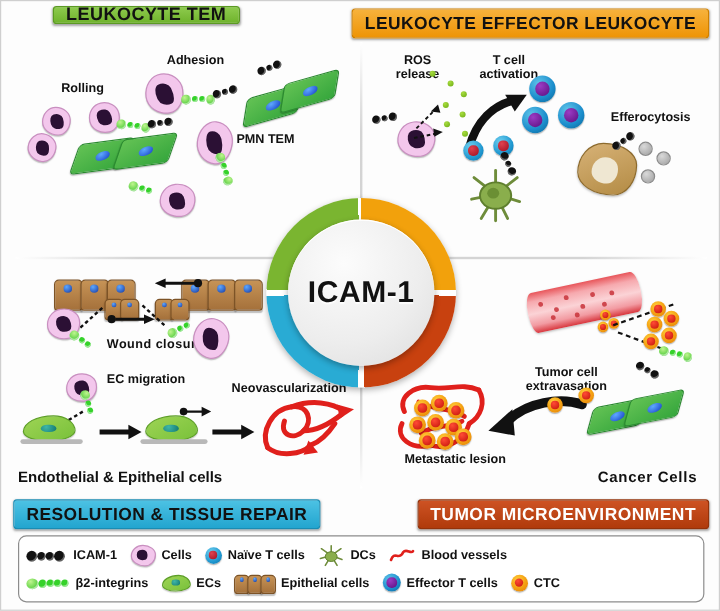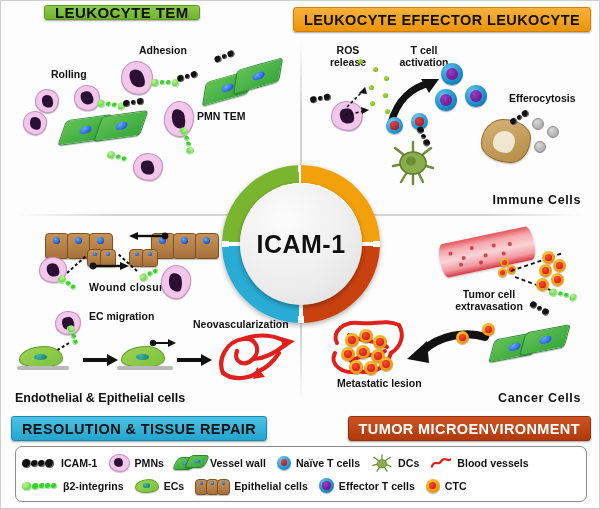--- a/index.html
+++ b/index.html
@@ -69,21 +69,21 @@
   }
   .cap-rolling{left:50px;top:68px;}
   .cap-adhesion{left:138px;top:44px;}
   .cap-pmntem{left:196px;top:110px;}
   .cap-ros{left:325px;top:44px;white-space:normal;width:44px;}
   .cap-tcell{left:396px;top:44px;white-space:normal;width:54px;}
   .cap-effero{left:508px;top:92px;}
   .cap-wound{left:88px;top:281px;letter-spacing:.4px;}
   .cap-ecmig{left:88px;top:310px;}
   .cap-neovasc{left:192px;top:318px;}
-  .cap-tumorex{left:432px;top:288px;white-space:normal;width:78px;margin-left:17px;}
+  .cap-tumorex{left:432px;top:304px;white-space:normal;width:78px;}
   .cap-metlesion{left:336px;top:377px;}
 
   
   .divider{position:absolute;background:#d9d9d9;}
   .div-v{left:299px;top:34px;width:2px;height:372px;
     background:linear-gradient(180deg,#ffffff 0%,#d4d4d4 20%,#d4d4d4 80%,#ffffff 100%);}
   .div-h{left:12px;top:213px;width:576px;height:2px;
     background:linear-gradient(90deg,#ffffff 0%,#d4d4d4 18%,#d4d4d4 82%,#ffffff 100%);}
 
   
@@ -381,21 +381,20 @@
   <div class="sprite macro" style="left:480px;top:118px;width:48px;height:42px;"></div>
   <div class="sprite apop" style="left:531px;top:117px;width:10px;height:10px;"></div>
   <div class="sprite apop" style="left:546px;top:125px;width:10px;height:10px;"></div>
   <div class="sprite apop" style="left:533px;top:140px;width:10px;height:10px;"></div>
   <div class="chain icam" style="left:508px;top:113px;transform:rotate(-34deg);">
     <span class="bead big"></span>
       <span class="bead"></span>
       <span class="bead big"></span>
   </div>
 
-  <div class="sec-label lbl-immune-cells">Immune Cells</div>
 
   <div class="cap cap-wound">Wound  closure</div>
   <div class="cap cap-ecmig">EC migration</div>
   <div class="cap cap-neovasc">Neovascularization</div>
 
   <div class="sprite epi" style="left:44px;top:232px;width:22px;height:24px;"></div>
   <div class="sprite epi" style="left:66px;top:232px;width:22px;height:24px;"></div>
   <div class="sprite epi" style="left:88px;top:232px;width:22px;height:24px;"></div>
   <div class="sprite epi" style="left:86px;top:248px;width:14px;height:16px;"></div>
   <div class="sprite epi" style="left:99px;top:248px;width:14px;height:16px;"></div>
@@ -571,30 +570,23 @@
             <span class="bead" style="width:7px;height:7px;"></span>
             <span class="bead" style="width:7px;height:7px;"></span>
             <span class="bead big" style="width:9px;height:9px;"></span>
           </span>
         </span>
         <span class="leg-text">ICAM-1</span>
       </div>
 
       <div class="leg-item">
         <span class="leg-ico pmn" style="width:19px;height:16px;"></span>
-        <span class="leg-text">PMNs</span>
-      </div>
-
-      <div class="leg-item">
-        <span class="leg-ico" style="width:30px;height:16px;">
-          <span class="vcell" style="position:absolute;left:0;top:2px;width:18px;height:11px;"></span>
-          <span class="vcell" style="position:absolute;left:12px;top:0px;width:18px;height:11px;"></span>
-        </span>
-        <span class="leg-text">Vessel wall</span>
-      </div>
+        <span class="leg-text">Cells</span>
+      </div>
+
 
       <div class="leg-item">
         <span class="leg-ico tcell naive" style="width:14px;height:14px;"></span>
         <span class="leg-text">Naïve T cells</span>
       </div>
 
       <div class="leg-item">
         <span class="leg-ico" style="width:22px;height:18px;">
           <svg width="22" height="18" viewBox="0 0 26 22">
             <g stroke="#6E8C3A" stroke-width="1.6" stroke-linecap="round">

